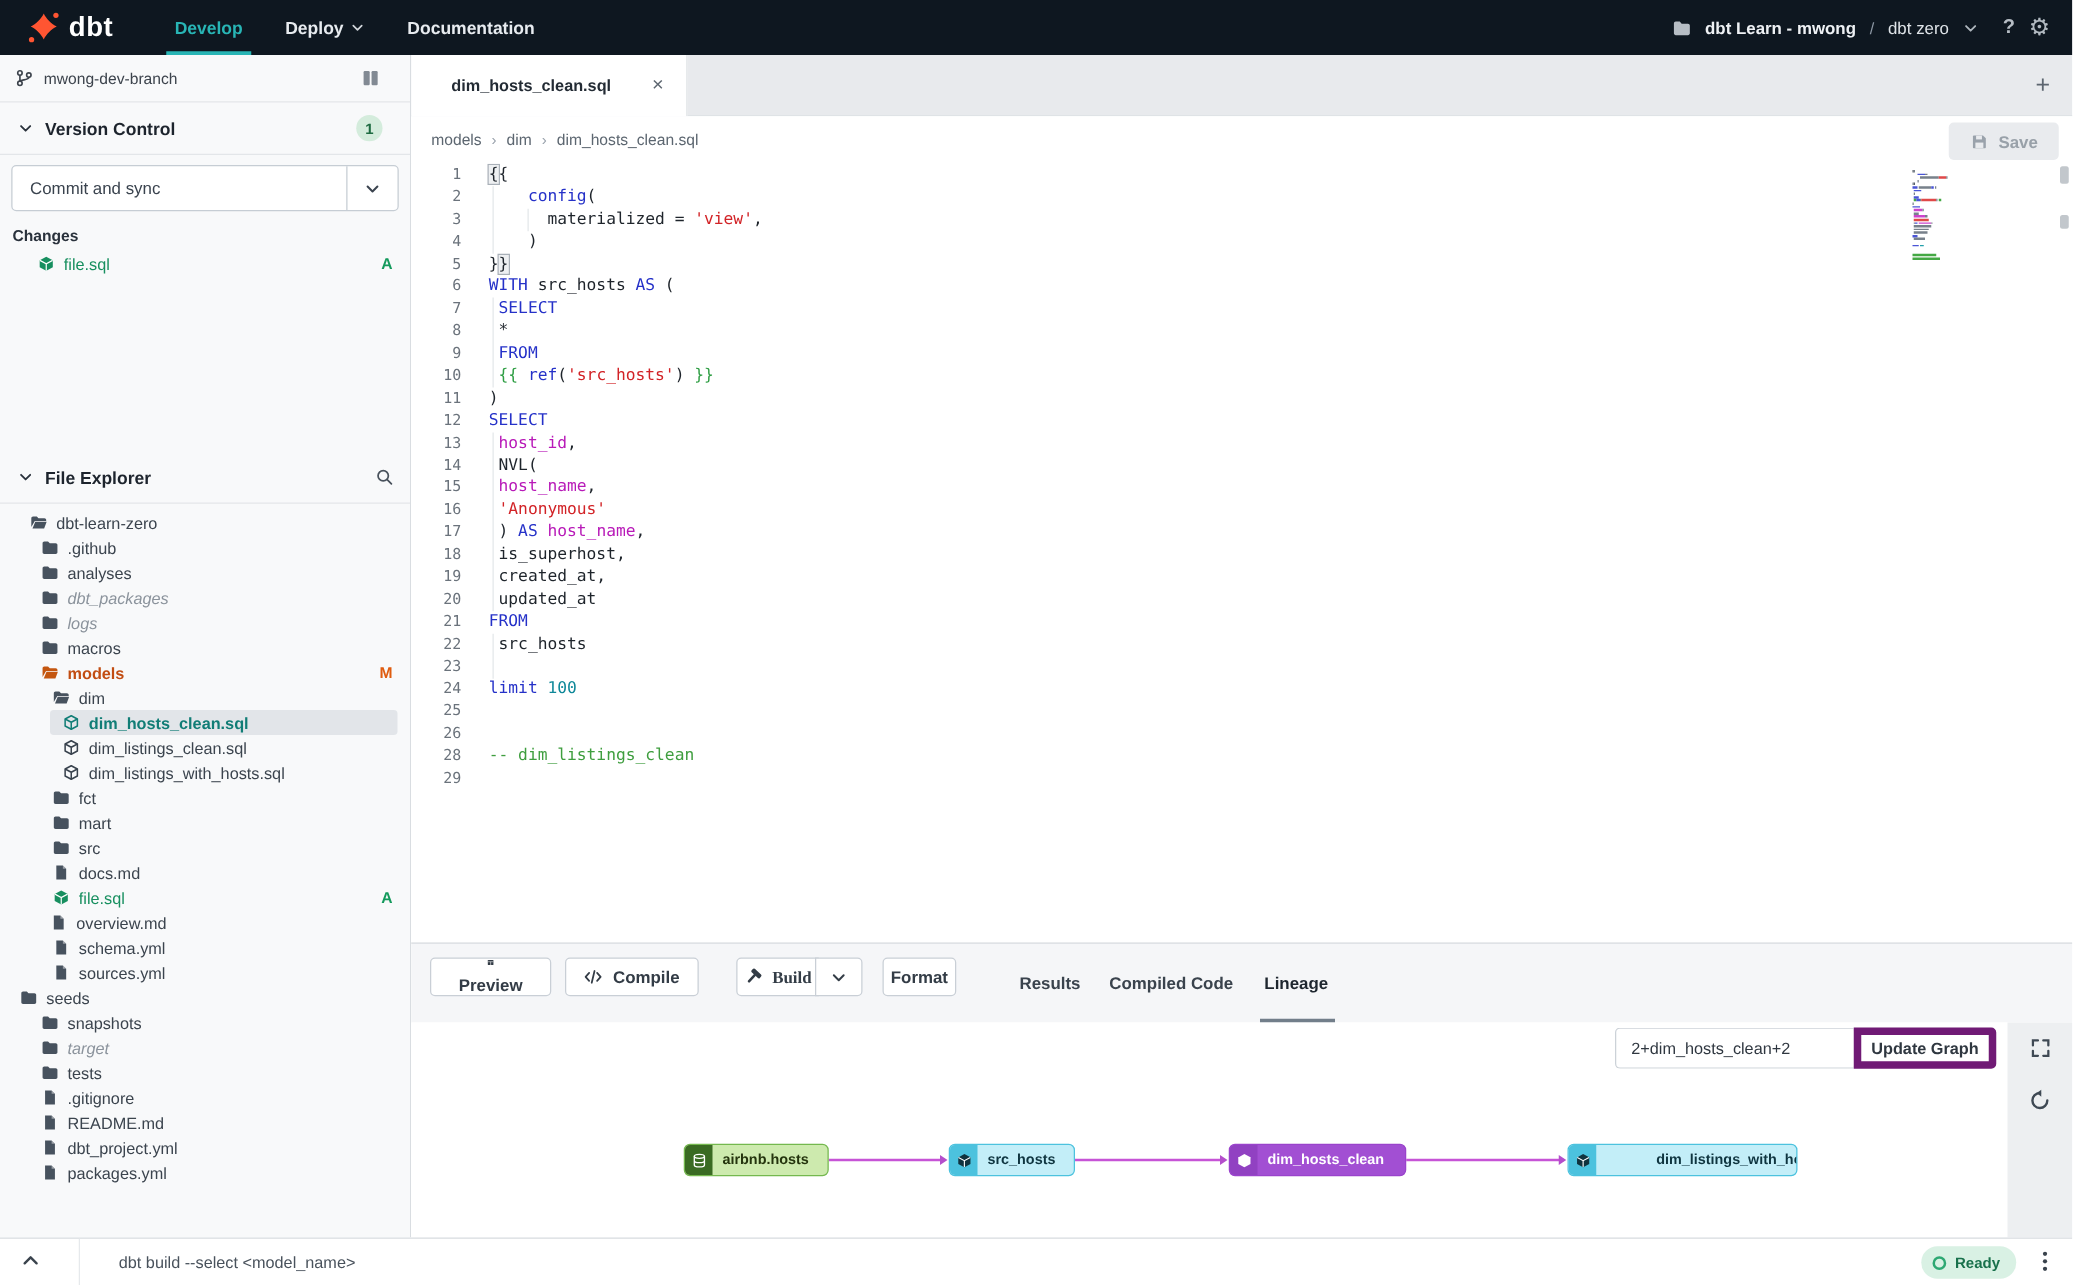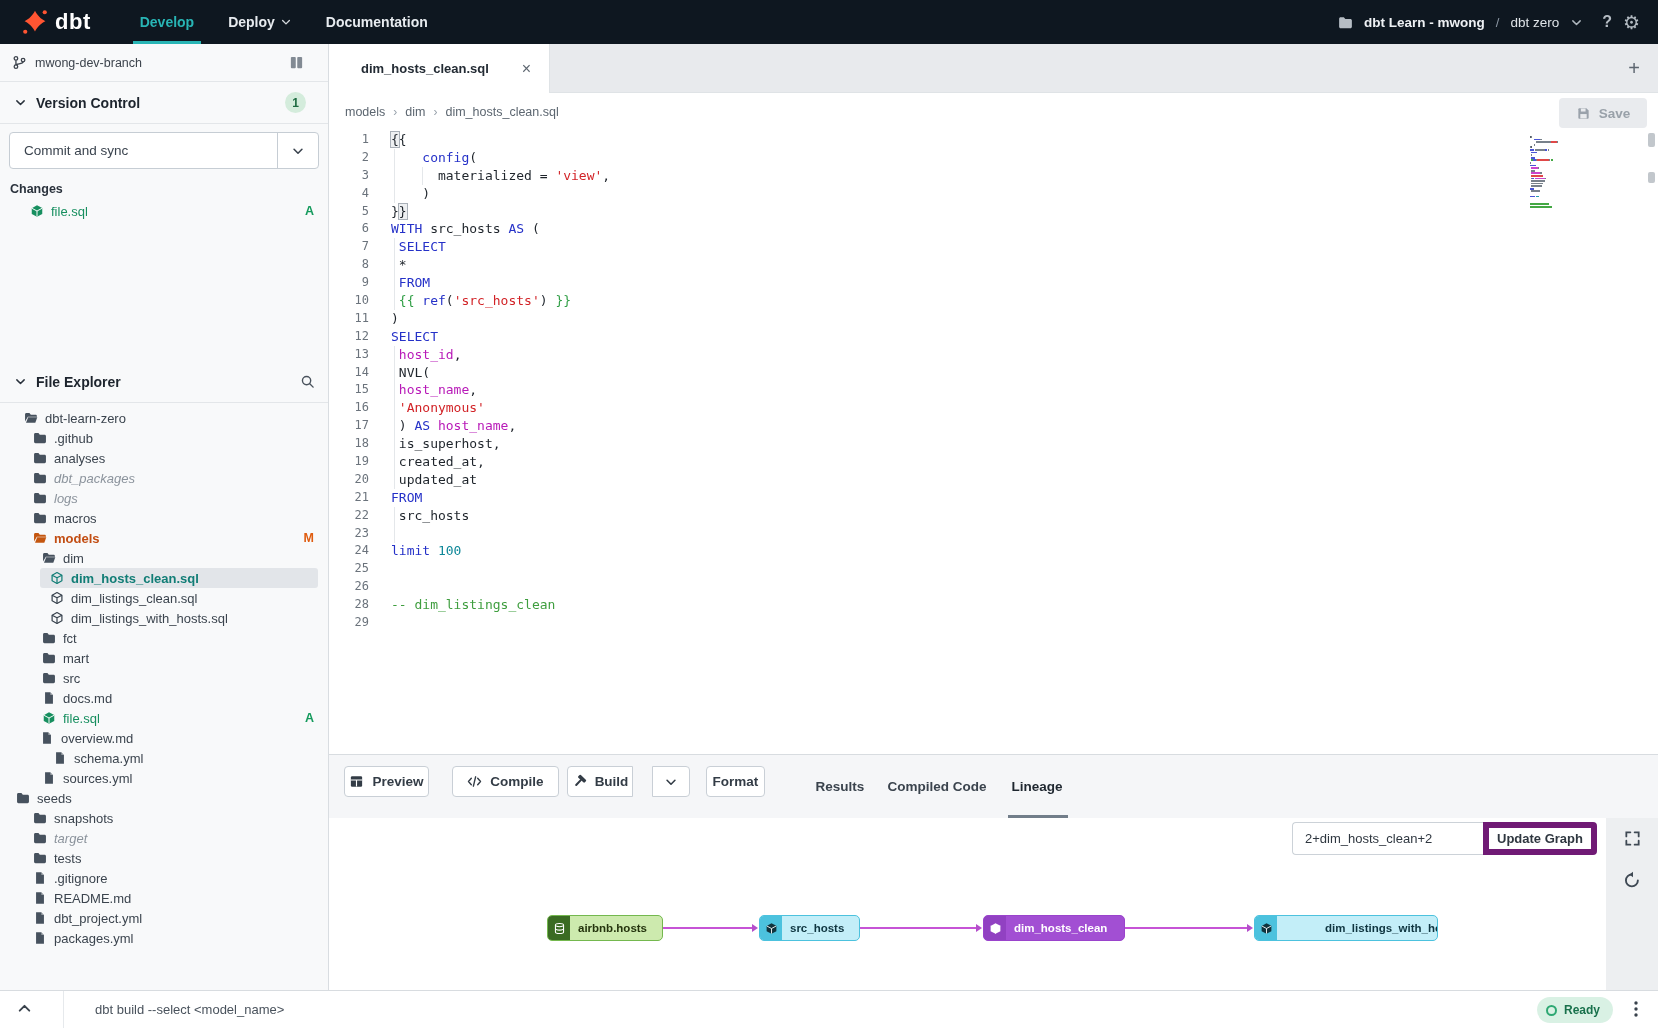--- a/index.html
+++ b/index.html
@@ -358,21 +358,21 @@
         </div>
         <div class="tree-row" style="padding-left: 40px;">
           <span class="t-icon">
             <svg width="14" height="14" viewBox="0 0 16 16" style="color:#47525e">
               <path d="M3.5 1.5h6l3 3.1v9.9h-9V1.5z" fill="currentColor"></path>
               <path d="M9.5 1.5l3 3.1h-3V1.5z" fill="#fff" opacity=".45"></path>
             </svg>
           </span>
           <span class="tree-label">overview.md</span>
         </div>
-        <div class="tree-row" style="padding-left: 53px;">
+        <div class="tree-row" style="padding-left: 42px;">
           <span class="t-icon">
             <svg width="14" height="14" viewBox="0 0 16 16" style="color:#47525e">
               <path d="M3.5 1.5h6l3 3.1v9.9h-9V1.5z" fill="currentColor"></path>
               <path d="M9.5 1.5l3 3.1h-3V1.5z" fill="#fff" opacity=".45"></path>
             </svg>
           </span>
           <span class="tree-label">schema.yml</span>
         </div>
         <div class="tree-row" style="padding-left: 42px;">
           <span class="t-icon">
@@ -547,39 +547,39 @@
       <div class="vthumb" style="left:1319px;top:41px;height:11px"></div>
     <div class="iguide" style="left: 65px; top: 17.9px; height: 53.7px;"></div>
         <div class="iguide" style="left: 93px; top: 35.8px; height: 17.9px;"></div>
         <div class="iguide" style="left: 65px; top: 107.4px; height: 71.6px;"></div>
         <div class="iguide" style="left: 65px; top: 214.8px; height: 143.2px;"></div>
         <div class="iguide" style="left: 65px; top: 375.9px; height: 35.8px;"></div>
       </div>
 
     <div class="panel">
       <div id="actions">
-          <div class="tbtn" style="left: 15px; width: 85px; border-radius: 4px;">
+          <div class="tbtn" style="left: 15px; width: 97px; border-radius: 4px; flex-direction: column;">
             <svg width="15" height="15" viewBox="0 0 16 16" style="color:currentColor">
               <rect x="2" y="2.5" width="12" height="11" rx="1.3" fill="currentColor"></rect>
               <g stroke="#fff" stroke-width="1.2">
                 <path d="M2 6.4h12M8 6.4v7"></path>
               </g>
             </svg>
             <span>Preview</span>
           </div>
           <div class="tbtn" style="left: 123px; width: 107px; border-radius: 4px;">
             <svg width="15" height="15" viewBox="0 0 16 16" style="color:currentColor">
               <g fill="none" stroke="currentColor" stroke-width="1.5" stroke-linecap="round" stroke-linejoin="round">
                 <path d="M4.6 4.6L1.6 8l3 3.4M11.4 4.6L14.4 8l-3 3.4"></path>
                 <path d="M9.2 3L6.8 13"></path>
               </g>
             </svg>
             <span>Compile</span>
           </div>
-          <div class="tbtn" style="left: 238px; width: 66px; border-radius: 4px 0px 0px 4px;">
+          <div class="tbtn" style="left: 260px; width: 66px; border-radius: 4px 0px 0px 4px; font-family: Liberation Serif, serif;">
             <svg width="15" height="15" viewBox="0 0 16 16" style="color:currentColor">
               <g transform="rotate(43 8 8)" fill="currentColor">
                 <rect x="3.2" y="2" width="9.6" height="3.9" rx="1.2"></rect>
                 <rect x="6.9" y="5" width="2.2" height="9.2" rx="1"></rect>
               </g>
             </svg>
             <span>Build</span>
           </div>
           <div class="tbtn" style="left: 323px; width: 38px; border-radius: 0px 4px 4px 0px;">
             <svg width="14" height="14" viewBox="0 0 16 16" style="color:currentColor">

